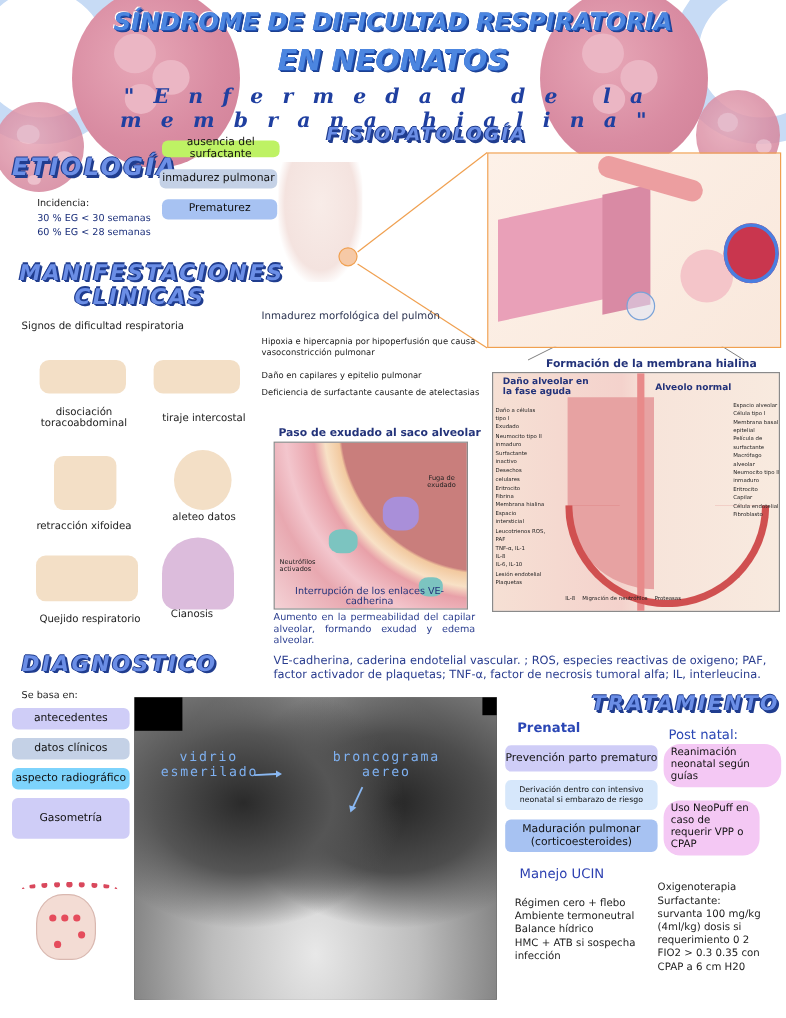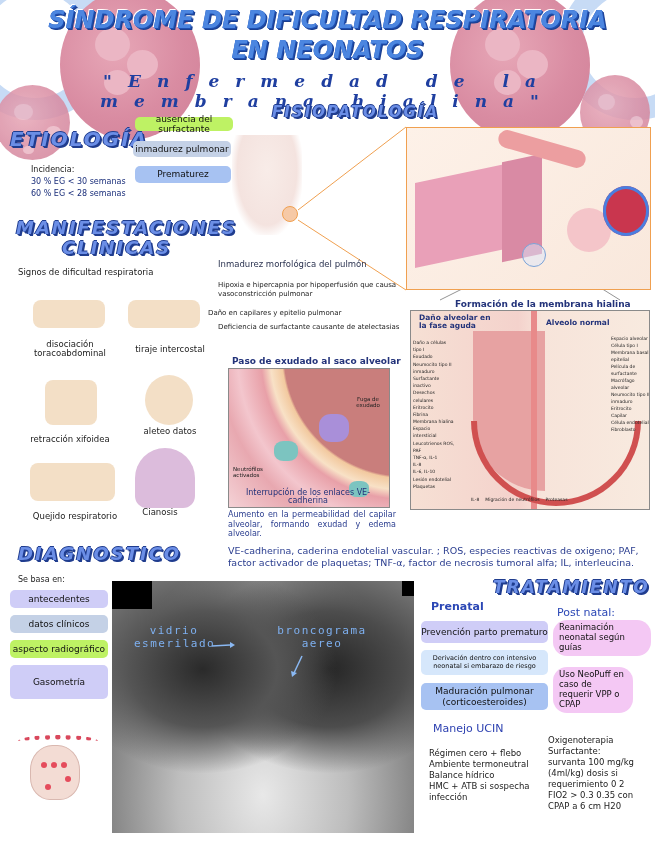--- a/index.html
+++ b/index.html
@@ -26,21 +26,21 @@
 
 <div class="tube" style="left:-40px; top:-30px; width:150px; height:150px;"></div>
 <div class="tube" style="left:560px; top:-30px; width:150px; height:150px;"></div>
 <div class="tube" style="left:95px; top:50px; width:80px; height:60px; border-width:10px;"></div>
 <div class="tube" style="left:475px; top:50px; width:80px; height:60px; border-width:10px;"></div>
 <div class="blob" style="left:60px; top:-10px; width:140px; height:150px;"></div>
 <div class="blob" style="left:450px; top:-10px; width:140px; height:150px;"></div>
 <div class="blob" style="left:-5px; top:85px; width:75px; height:75px; opacity:0.85;"></div>
 <div class="blob" style="left:580px; top:75px; width:70px; height:75px; opacity:0.85;"></div>
 
-<div class="title-main" style="top:6px; font-size:24px;">SÍNDROME DE DIFICULTAD RESPIRATORIA</div>
+<div class="title-main" style="top:6px; font-size:20px;">SÍNDROME DE DIFICULTAD RESPIRATORIA</div>
 <div class="title-main" style="top:36px; font-size:24px;">EN NEONATOS</div>
 <div class="subtitle" style="top:71px;">"Enfermedad de la membrana hialina"</div>
 
 <div class="sec-head" style="left:10px; top:127px; font-size:20px;">ETIOLOGÍA</div>
 <div class="pill" style="left:135px; top:117px; width:98px; height:14px; background:#bef264;">ausencia del surfactante</div>
 <div class="pill" style="left:133px; top:141px; width:98px; height:16px; background:#c4d1e6;">inmadurez pulmonar</div>
 <div class="pill" style="left:135px; top:166px; width:96px; height:17px; background:#a7c2f2;">Prematurez</div>
 <div class="txt" style="left:31px; top:165px; font-size:8px;">Incidencia:</div>
 <div class="txt" style="left:31px; top:177px; font-size:8px; color:#1a2e7a;">30 % EG &lt; 30 semanas</div>
 <div class="txt" style="left:31px; top:189px; font-size:8px; color:#1a2e7a;">60 % EG &lt; 28 semanas</div>
@@ -77,21 +77,21 @@
   <div class="abs" style="left:8px; top:45px; width:95px; height:85px; background:#e9a0b8; transform:skewY(-12deg);"></div>
   <div class="abs" style="left:95px; top:30px; width:40px; height:100px; background:#d98aa4; transform:skewY(-12deg);"></div>
   <div class="abs" style="left:90px; top:12px; width:90px; height:18px; border-radius:9px; background:#ec9ea0; transform:rotate(16deg);"></div>
   <div class="abs" style="left:160px; top:80px; width:44px; height:44px; border-radius:50%; background:#f4c5c9;"></div>
   <div class="abs" style="left:196px; top:58px; width:46px; height:50px; border-radius:50%; background:#c9364e; box-shadow: inset 0 0 0 3px #4a7ee0;"></div>
   <div class="abs" style="left:115px; top:115px; width:24px; height:24px; border-radius:50%; border:1.5px solid #7aa3d8; background:rgba(220,230,250,0.5);"></div>
 </div>
 
 <div class="txt" style="left:218px; top:259px; font-size:8.5px; color:#2b3350;">Inmadurez morfológica del pulmón</div>
 <div class="txt" style="left:218px; top:281px; width:190px; font-size:7px;">Hipoxia e hipercapnia por hipoperfusión que causa vasoconstricción pulmonar</div>
-<div class="txt" style="left:208px; top:309px; font-size:7px;">Daño en capilares y epitelio pulmonar</div>
+<div class="txt" style="left:218px; top:309px; font-size:7px;">Daño en capilares y epitelio pulmonar</div>
 <div class="txt" style="left:218px; top:323px; font-size:7px;">Deficiencia de surfactante causante de atelectasias</div>
 
 <div class="txt" style="left:232px; top:355px; font-size:9px; font-weight:bold; color:#23337a;">Paso de exudado al saco alveolar</div>
 <div class="diagram" style="left:228px; top:368px; width:162px; height:140px; background:radial-gradient(circle at 110% -10%, #c97e7c 0%, #c97e7c 52%, #f2c99f 53%, #f8e1c6 58%, #e8a0a8 62%, #f3c6cd 72%, #e8a8b0 80%, #f4d2d6 100%);">
   <div class="abs" style="left:90px; top:45px; width:30px; height:28px; border-radius:40%; background:#a98fd9;"></div>
   <div class="abs" style="left:45px; top:72px; width:24px; height:20px; border-radius:40%; background:#7cc4c0;"></div>
   <div class="abs" style="left:120px; top:112px; width:20px; height:16px; border-radius:40%; background:#7cc4c0;"></div>
   <div class="abs" style="left:125px; top:28px; font-size:5.5px; width:28px; text-align:center; line-height:1;">Fuga de exudado</div>
   <div class="abs" style="left:4px; top:98px; font-size:5.5px; width:30px; line-height:1;">Neutrófilos activados</div>
   <div class="abs" style="left:14px; top:120px; font-size:8px; color:#23337a; width:130px; text-align:center; line-height:1.05;">Interrupción de los enlaces VE-cadherina</div>
@@ -140,21 +140,21 @@
     <div>Fibroblasto</div>
   </div>
 </div>
 
 <div class="legend" style="left:228px; top:545px; width:422px;">VE-cadherina, caderina endotelial vascular. ; ROS, especies reactivas de oxigeno; PAF, factor activador de plaquetas; TNF-α, factor de necrosis tumoral alfa; IL, interleucina.</div>
 
 <div class="sec-head" style="left:18px; top:543px; font-size:18px;">DIAGNOSTICO</div>
 <div class="txt" style="left:18px; top:575px; font-size:8px;">Se basa en:</div>
 <div class="pill" style="left:10px; top:590px; width:98px; height:18px; background:#cfcdf7;">antecedentes</div>
 <div class="pill" style="left:10px; top:615px; width:98px; height:18px; background:#c4d1e6;">datos clínicos</div>
-<div class="pill" style="left:10px; top:640px; width:98px; height:18px; background:#bef264;">aspecto radiográfico</div>
+<div class="pill" style="left:10px; top:640px; width:98px; height:18px; background:#7dd3fc;">aspecto radiográfico</div>
 <div class="pill" style="left:10px; top:665px; width:98px; height:34px; background:#cfcdf7;">Gasometría</div>
 
 <div class="abs" style="left:30px; top:745px; width:50px; height:55px; border-radius:45% 45% 40% 40%; background:#f3dcd4; border:1px solid #d9b8b0;">
   <div class="abs" style="left:10px; top:16px; width:6px; height:6px; border-radius:50%; background:#e54c5c;"></div>
   <div class="abs" style="left:20px; top:16px; width:6px; height:6px; border-radius:50%; background:#e54c5c;"></div>
   <div class="abs" style="left:30px; top:16px; width:6px; height:6px; border-radius:50%; background:#e54c5c;"></div>
   <div class="abs" style="left:34px; top:30px; width:6px; height:6px; border-radius:50%; background:#e54c5c;"></div>
   <div class="abs" style="left:14px; top:38px; width:6px; height:6px; border-radius:50%; background:#e54c5c;"></div>
 </div>
 <div class="abs" style="left:18px; top:735px; width:80px; height:12px; border-top:5px dotted #d9485c; border-radius:50% 50% 0 0;"></div>

